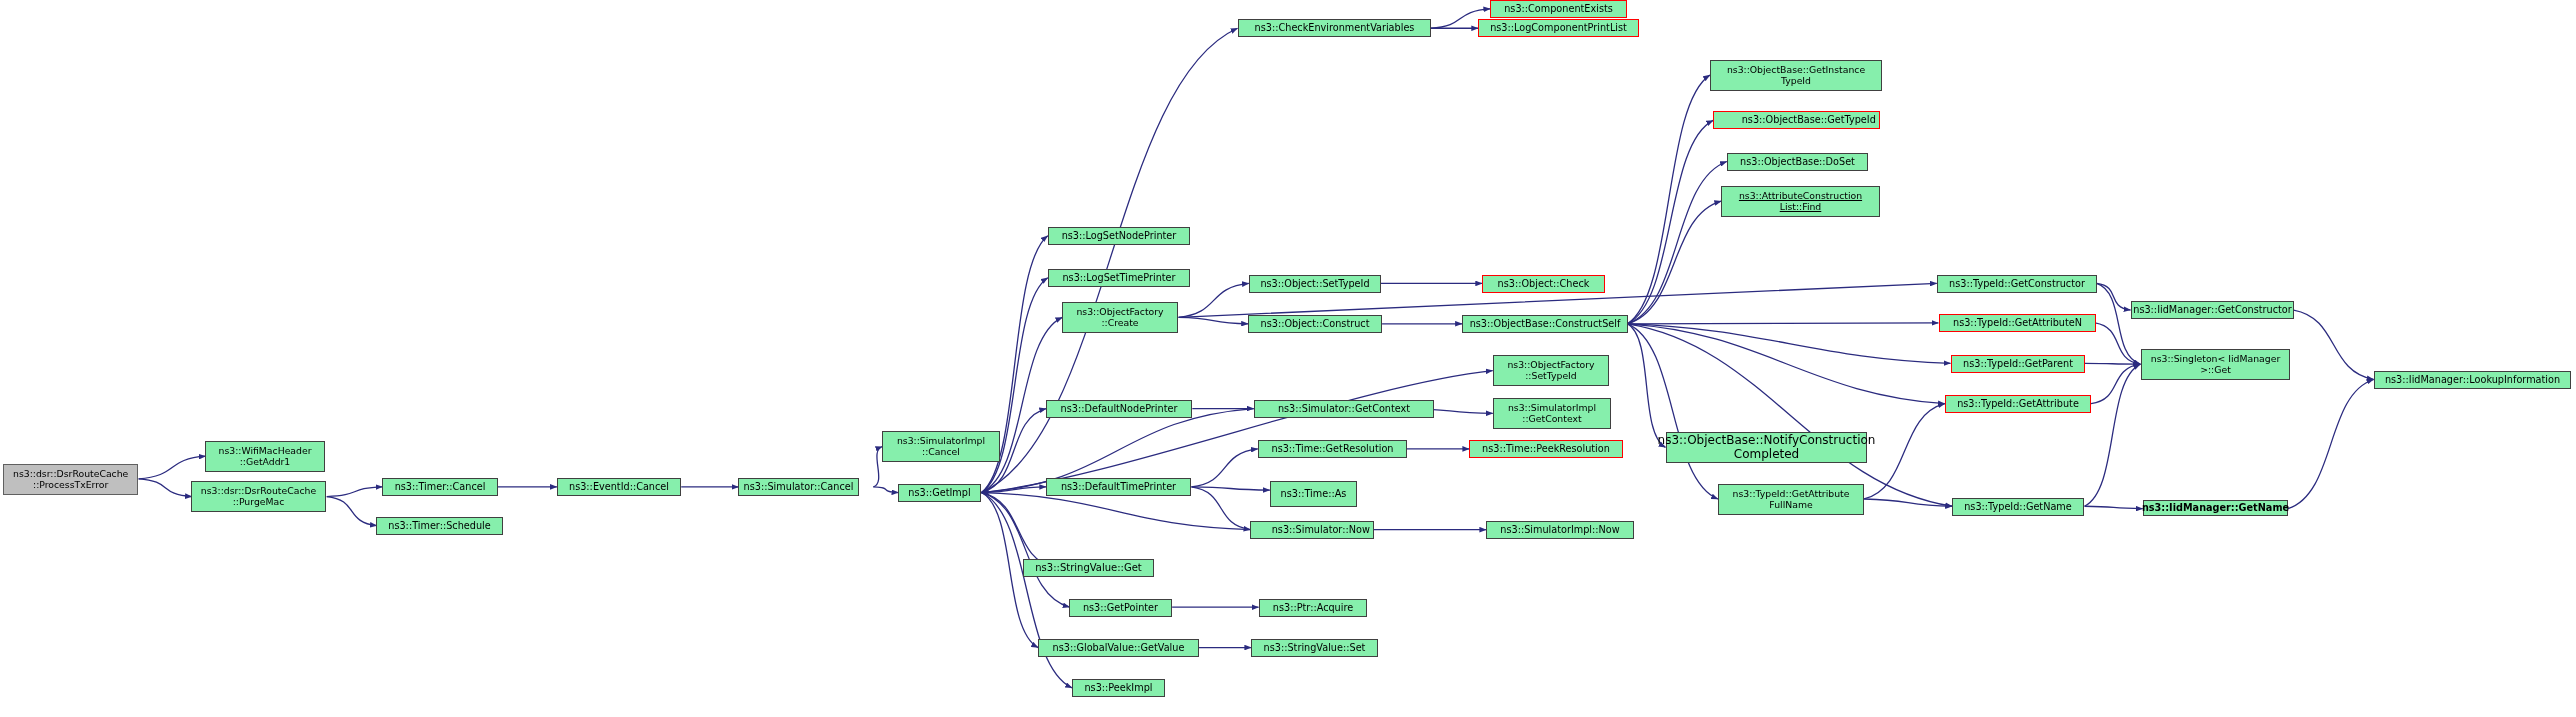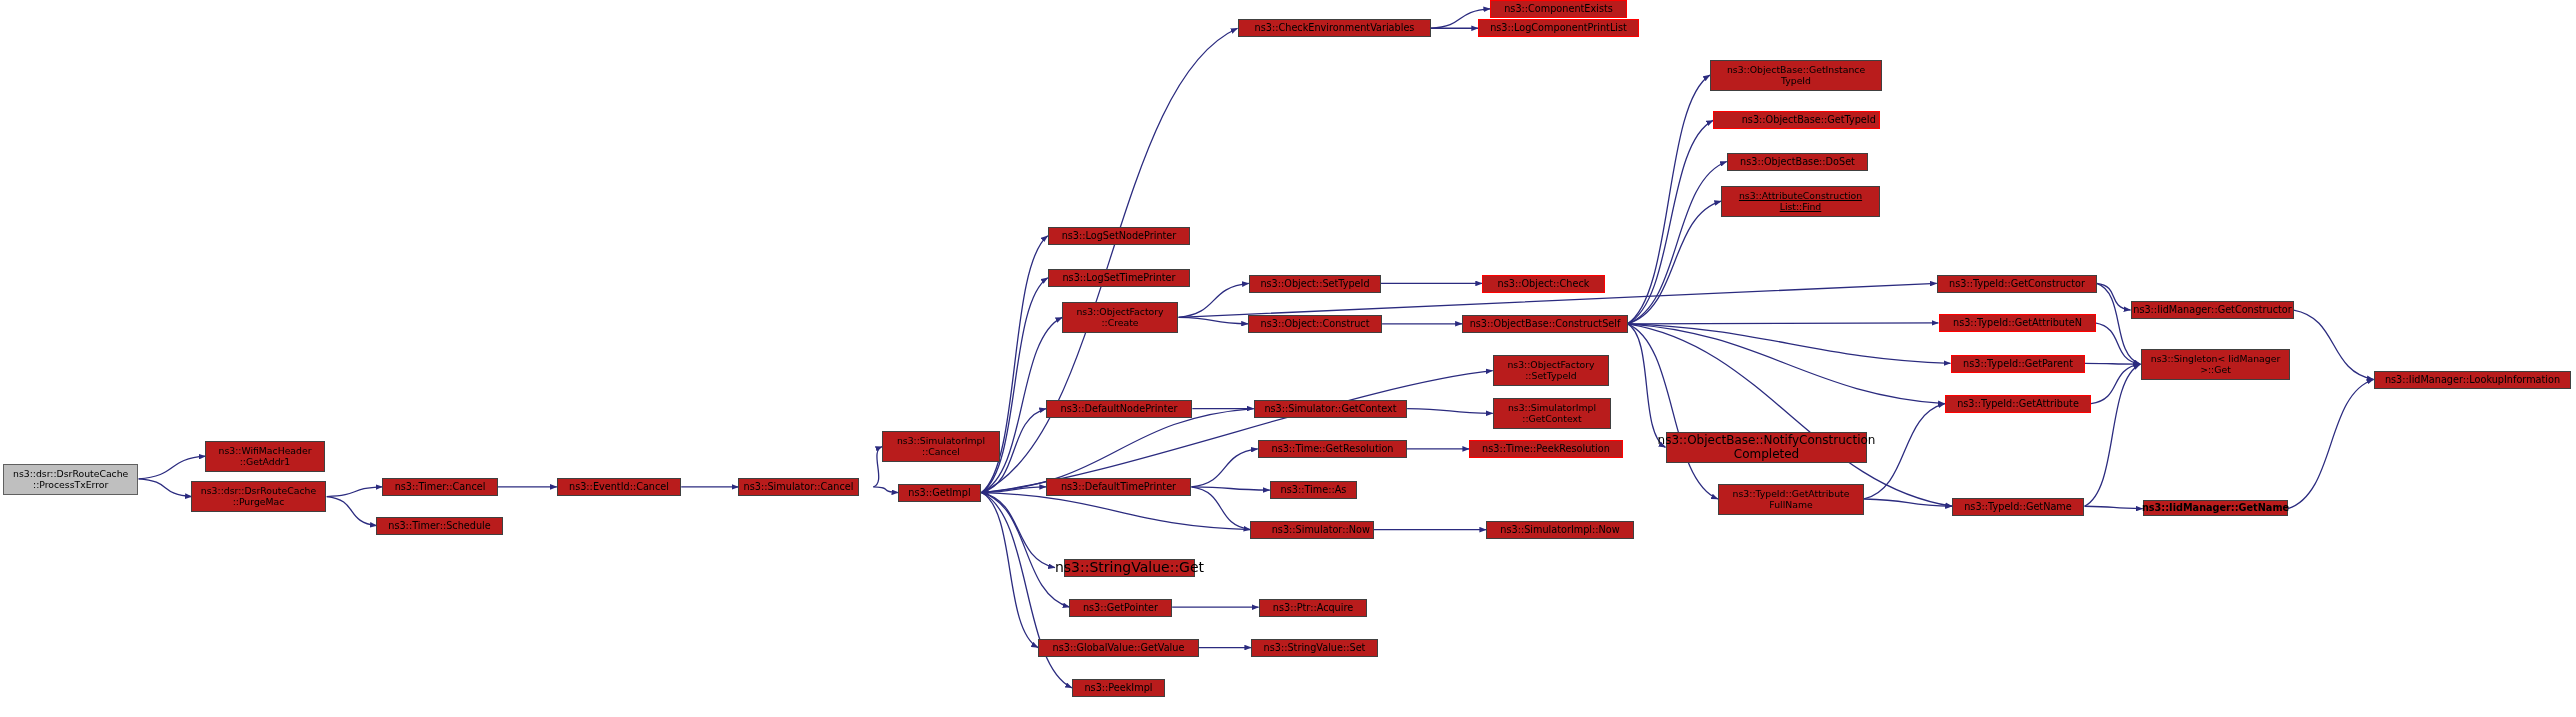--- a/index.html
+++ b/index.html
@@ -1,20 +1,20 @@
 <!DOCTYPE html>
 <html style="font-size:13px"><head>
 <meta charset="utf-8">
 <style>
   html,body{margin:0;padding:0;background:#ffffff;}
   body{font-family:"DejaVu Sans","Liberation Sans",sans-serif;}
   #graph-root{position:relative;width:2576px;height:717px;background:#ffffff;overflow:hidden;}
   svg#edges{position:absolute;left:0;top:0;width:2576px;height:717px;}
   .node{position:absolute;box-sizing:border-box;display:flex;align-items:center;justify-content:center;
-        text-align:center;background:#b91c1c;line-height:1.12;color:#000000;}
+        text-align:center;background:#86efac;line-height:1.12;color:#000000;}
   .node span{display:block;white-space:pre-line;padding:0 3.2px;}
   .n-normal{border:0.8px solid #404040;}
   .n-red{border:0.8px solid #ff0000;}
   .n-thick{border:1.6px solid #404040;}
   .n-root{border:1.6px solid #606060;background:#bfbfbf;}
 </style>
 </head>
 <body>
 
 <div id="graph-root">
@@ -124,21 +124,21 @@
       <div class="node n-thick" style="left: 1062px; top: 302px; width: 116px; height: 31px; font-size: 9.3px;">
         <span>ns3::ObjectFactory
 ::Create</span>
       </div>
       <div class="node n-normal" style="left: 1046px; top: 400px; width: 146px; height: 18px; font-size: 9.7px;">
         <span>ns3::DefaultNodePrinter</span>
       </div>
       <div class="node n-normal" style="left: 1046px; top: 478px; width: 145px; height: 18px; font-size: 9.7px;">
         <span>ns3::DefaultTimePrinter</span>
       </div>
-      <div class="node n-thick" style="left: 1064px; top: 559px; width: 131px; height: 18px; font-size: 14px;">
+      <div class="node n-thick" style="left: 1023px; top: 559px; width: 131px; height: 18px; font-size: 10px;">
         <span>ns3::StringValue::Get</span>
       </div>
       <div class="node n-thick" style="left: 1069px; top: 599px; width: 103px; height: 18px; font-size: 9.7px;">
         <span>ns3::GetPointer</span>
       </div>
       <div class="node n-thick" style="left: 1038px; top: 639px; width: 161px; height: 18px; font-size: 9.7px;">
         <span>ns3::GlobalValue::GetValue</span>
       </div>
       <div class="node n-thick" style="left: 1072px; top: 679px; width: 93px; height: 18px; font-size: 9.7px;">
         <span>ns3::PeekImpl</span>
@@ -151,27 +151,27 @@
       </div>
       <div class="node n-red" style="left: 1478px; top: 19.4px; width: 161px; height: 18px; font-size: 9.7px;">
         <span>ns3::LogComponentPrintList</span>
       </div>
       <div class="node n-thick" style="left: 1249px; top: 275px; width: 132px; height: 18px; font-size: 9.7px;">
         <span>ns3::Object::SetTypeId</span>
       </div>
       <div class="node n-thick" style="left: 1248px; top: 315px; width: 134px; height: 18px; font-size: 9.7px;">
         <span>ns3::Object::Construct</span>
       </div>
-      <div class="node n-thick" style="left: 1254px; top: 400px; width: 153px; height: 18px; font-size: 9.7px;">
+      <div class="node n-thick" style="left: 1254px; top: 400px; width: 180px; height: 18px; font-size: 9.7px;">
         <span>ns3::Simulator::GetContext</span>
       </div>
       <div class="node n-thick" style="left: 1258px; top: 440px; width: 149px; height: 18px; font-size: 9.7px;">
         <span>ns3::Time::GetResolution</span>
       </div>
-      <div class="node n-thick" style="left: 1270px; top: 481px; width: 87px; height: 18px; font-size: 9.7px;">
+      <div class="node n-thick" style="left: 1270px; top: 481px; width: 87px; height: 26px; font-size: 9.7px;">
         <span>ns3::Time::As</span>
       </div>
       <div class="node n-thick" style="left: 1250px; top: 521px; width: 124px; height: 18px; font-size: 9.7px; justify-content: flex-end;">
         <span>ns3::Simulator::Now</span>
       </div>
       <div class="node n-thick" style="left: 1259px; top: 599px; width: 108px; height: 18px; font-size: 9.7px;">
         <span>ns3::Ptr::Acquire</span>
       </div>
       <div class="node n-thick" style="left: 1251px; top: 639px; width: 127px; height: 18px; font-size: 9.7px;">
         <span>ns3::StringValue::Set</span>

